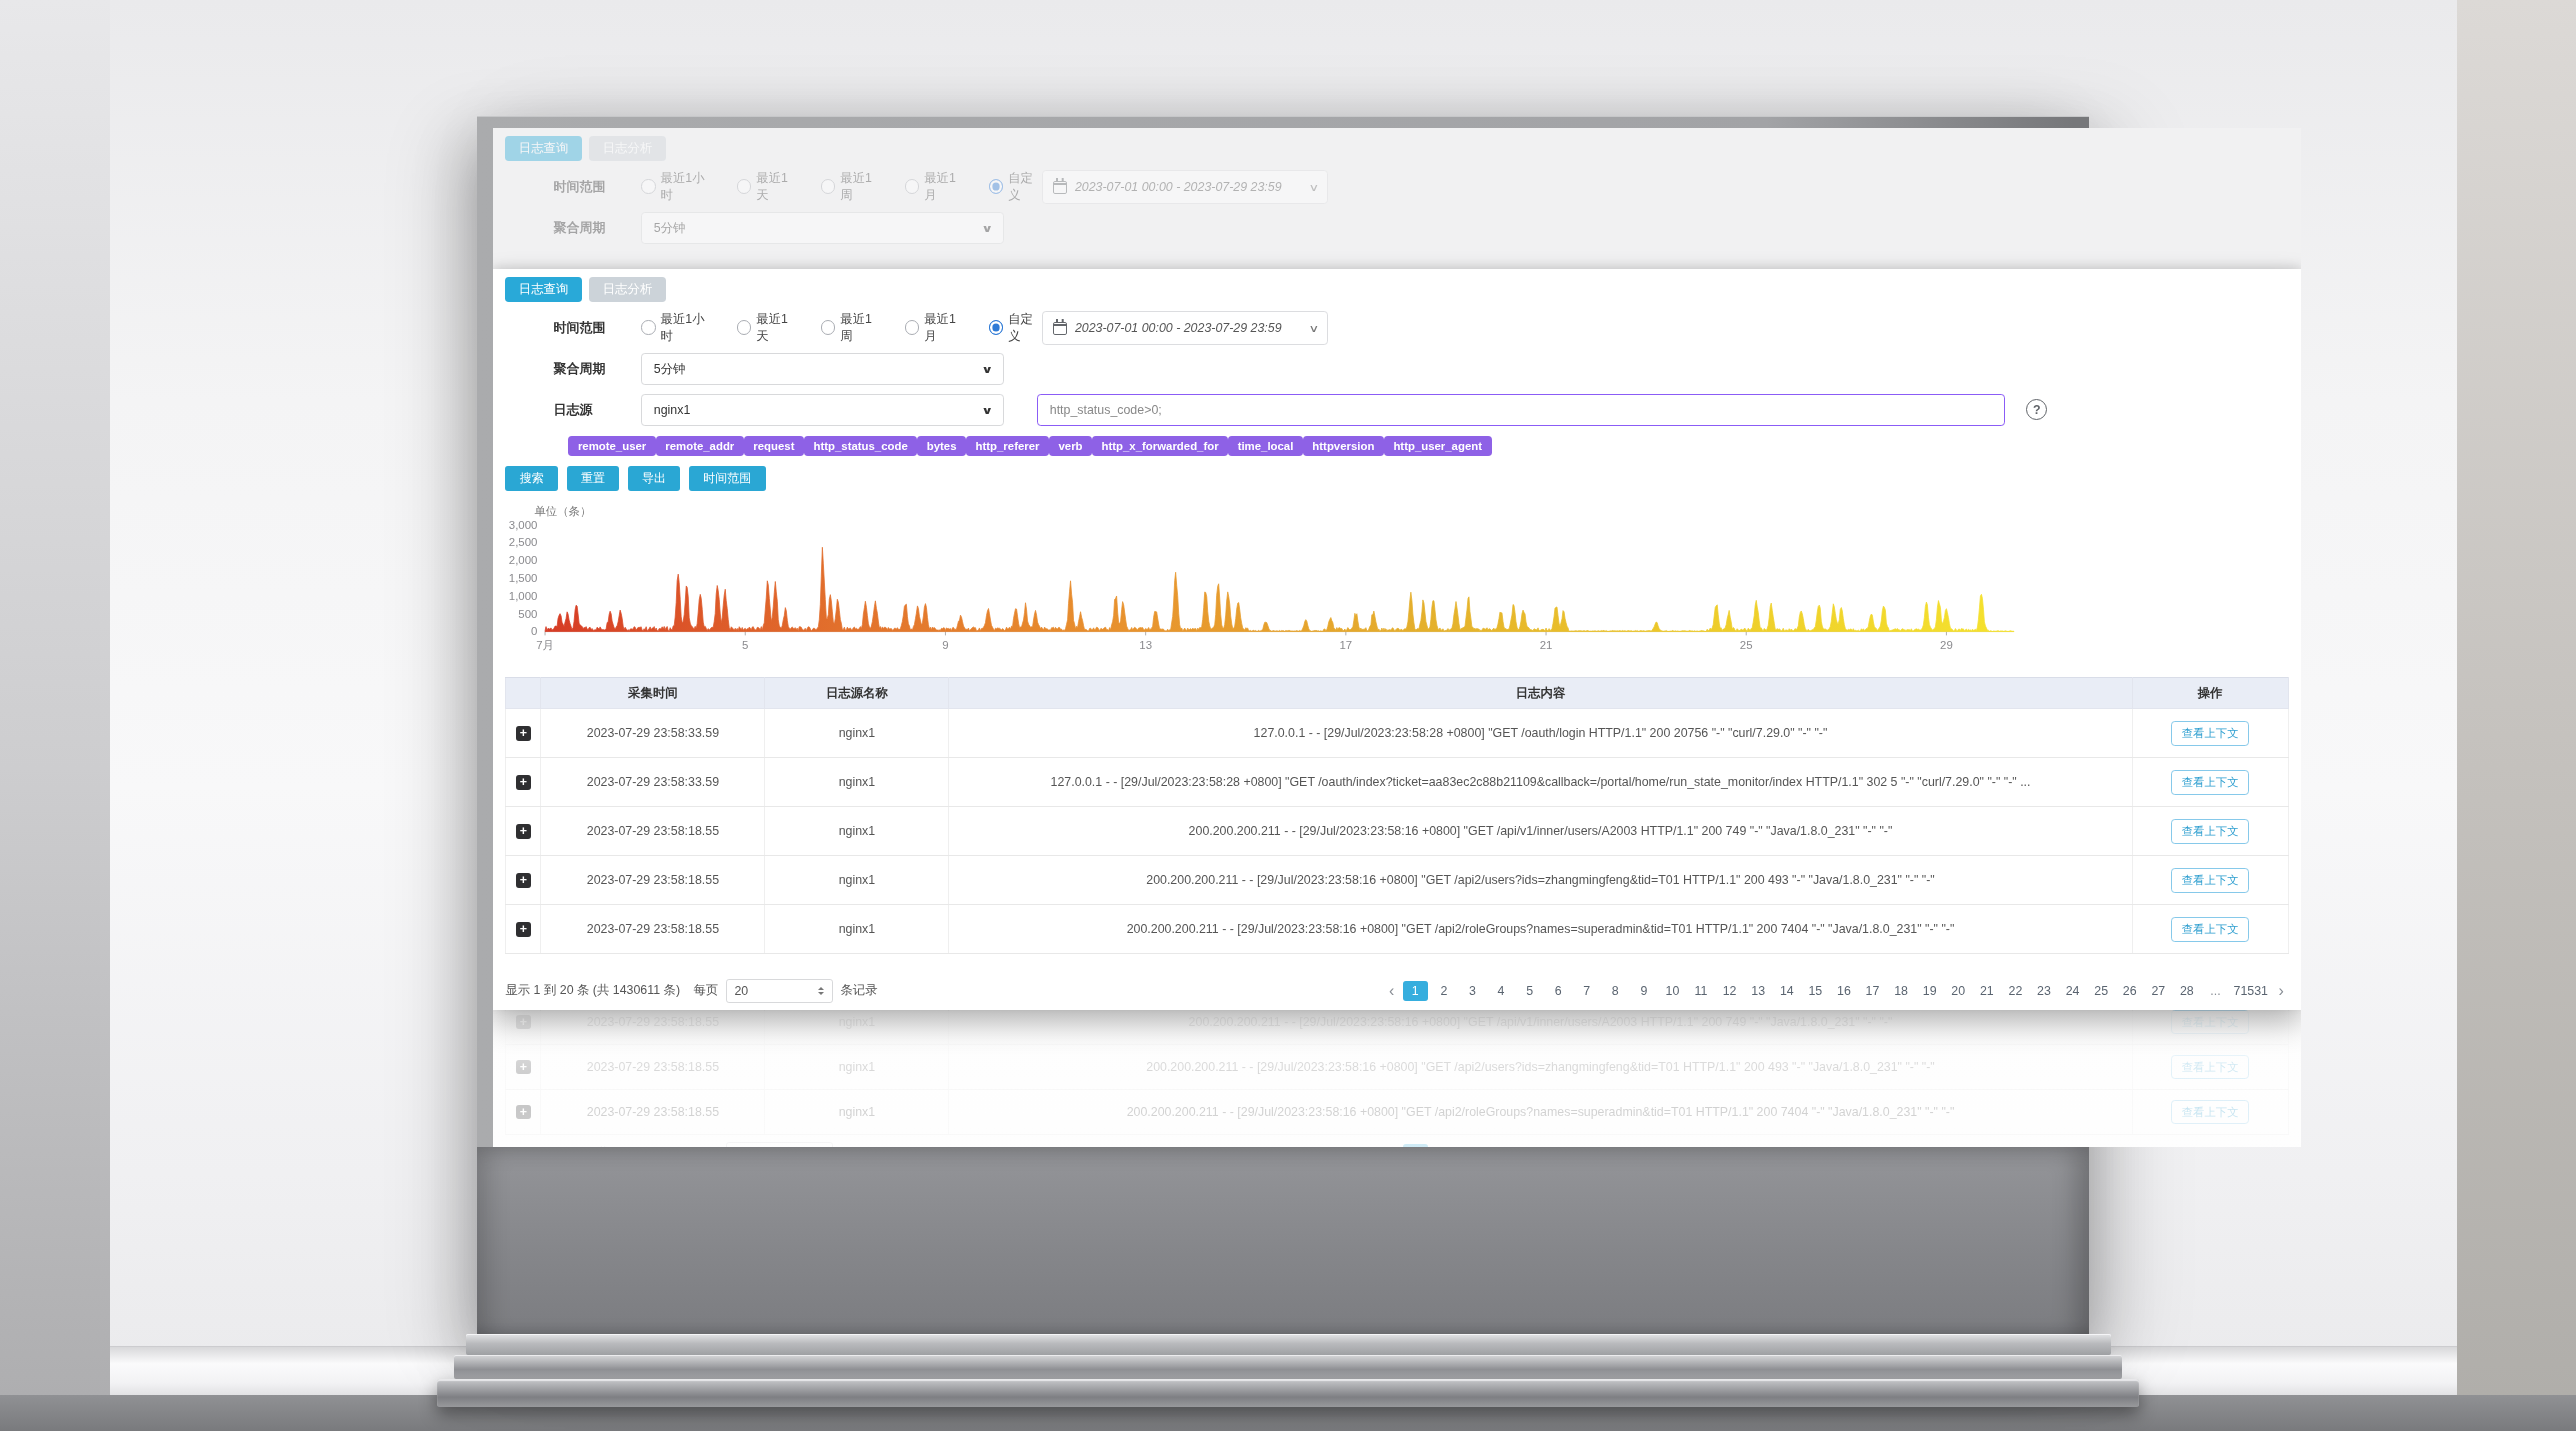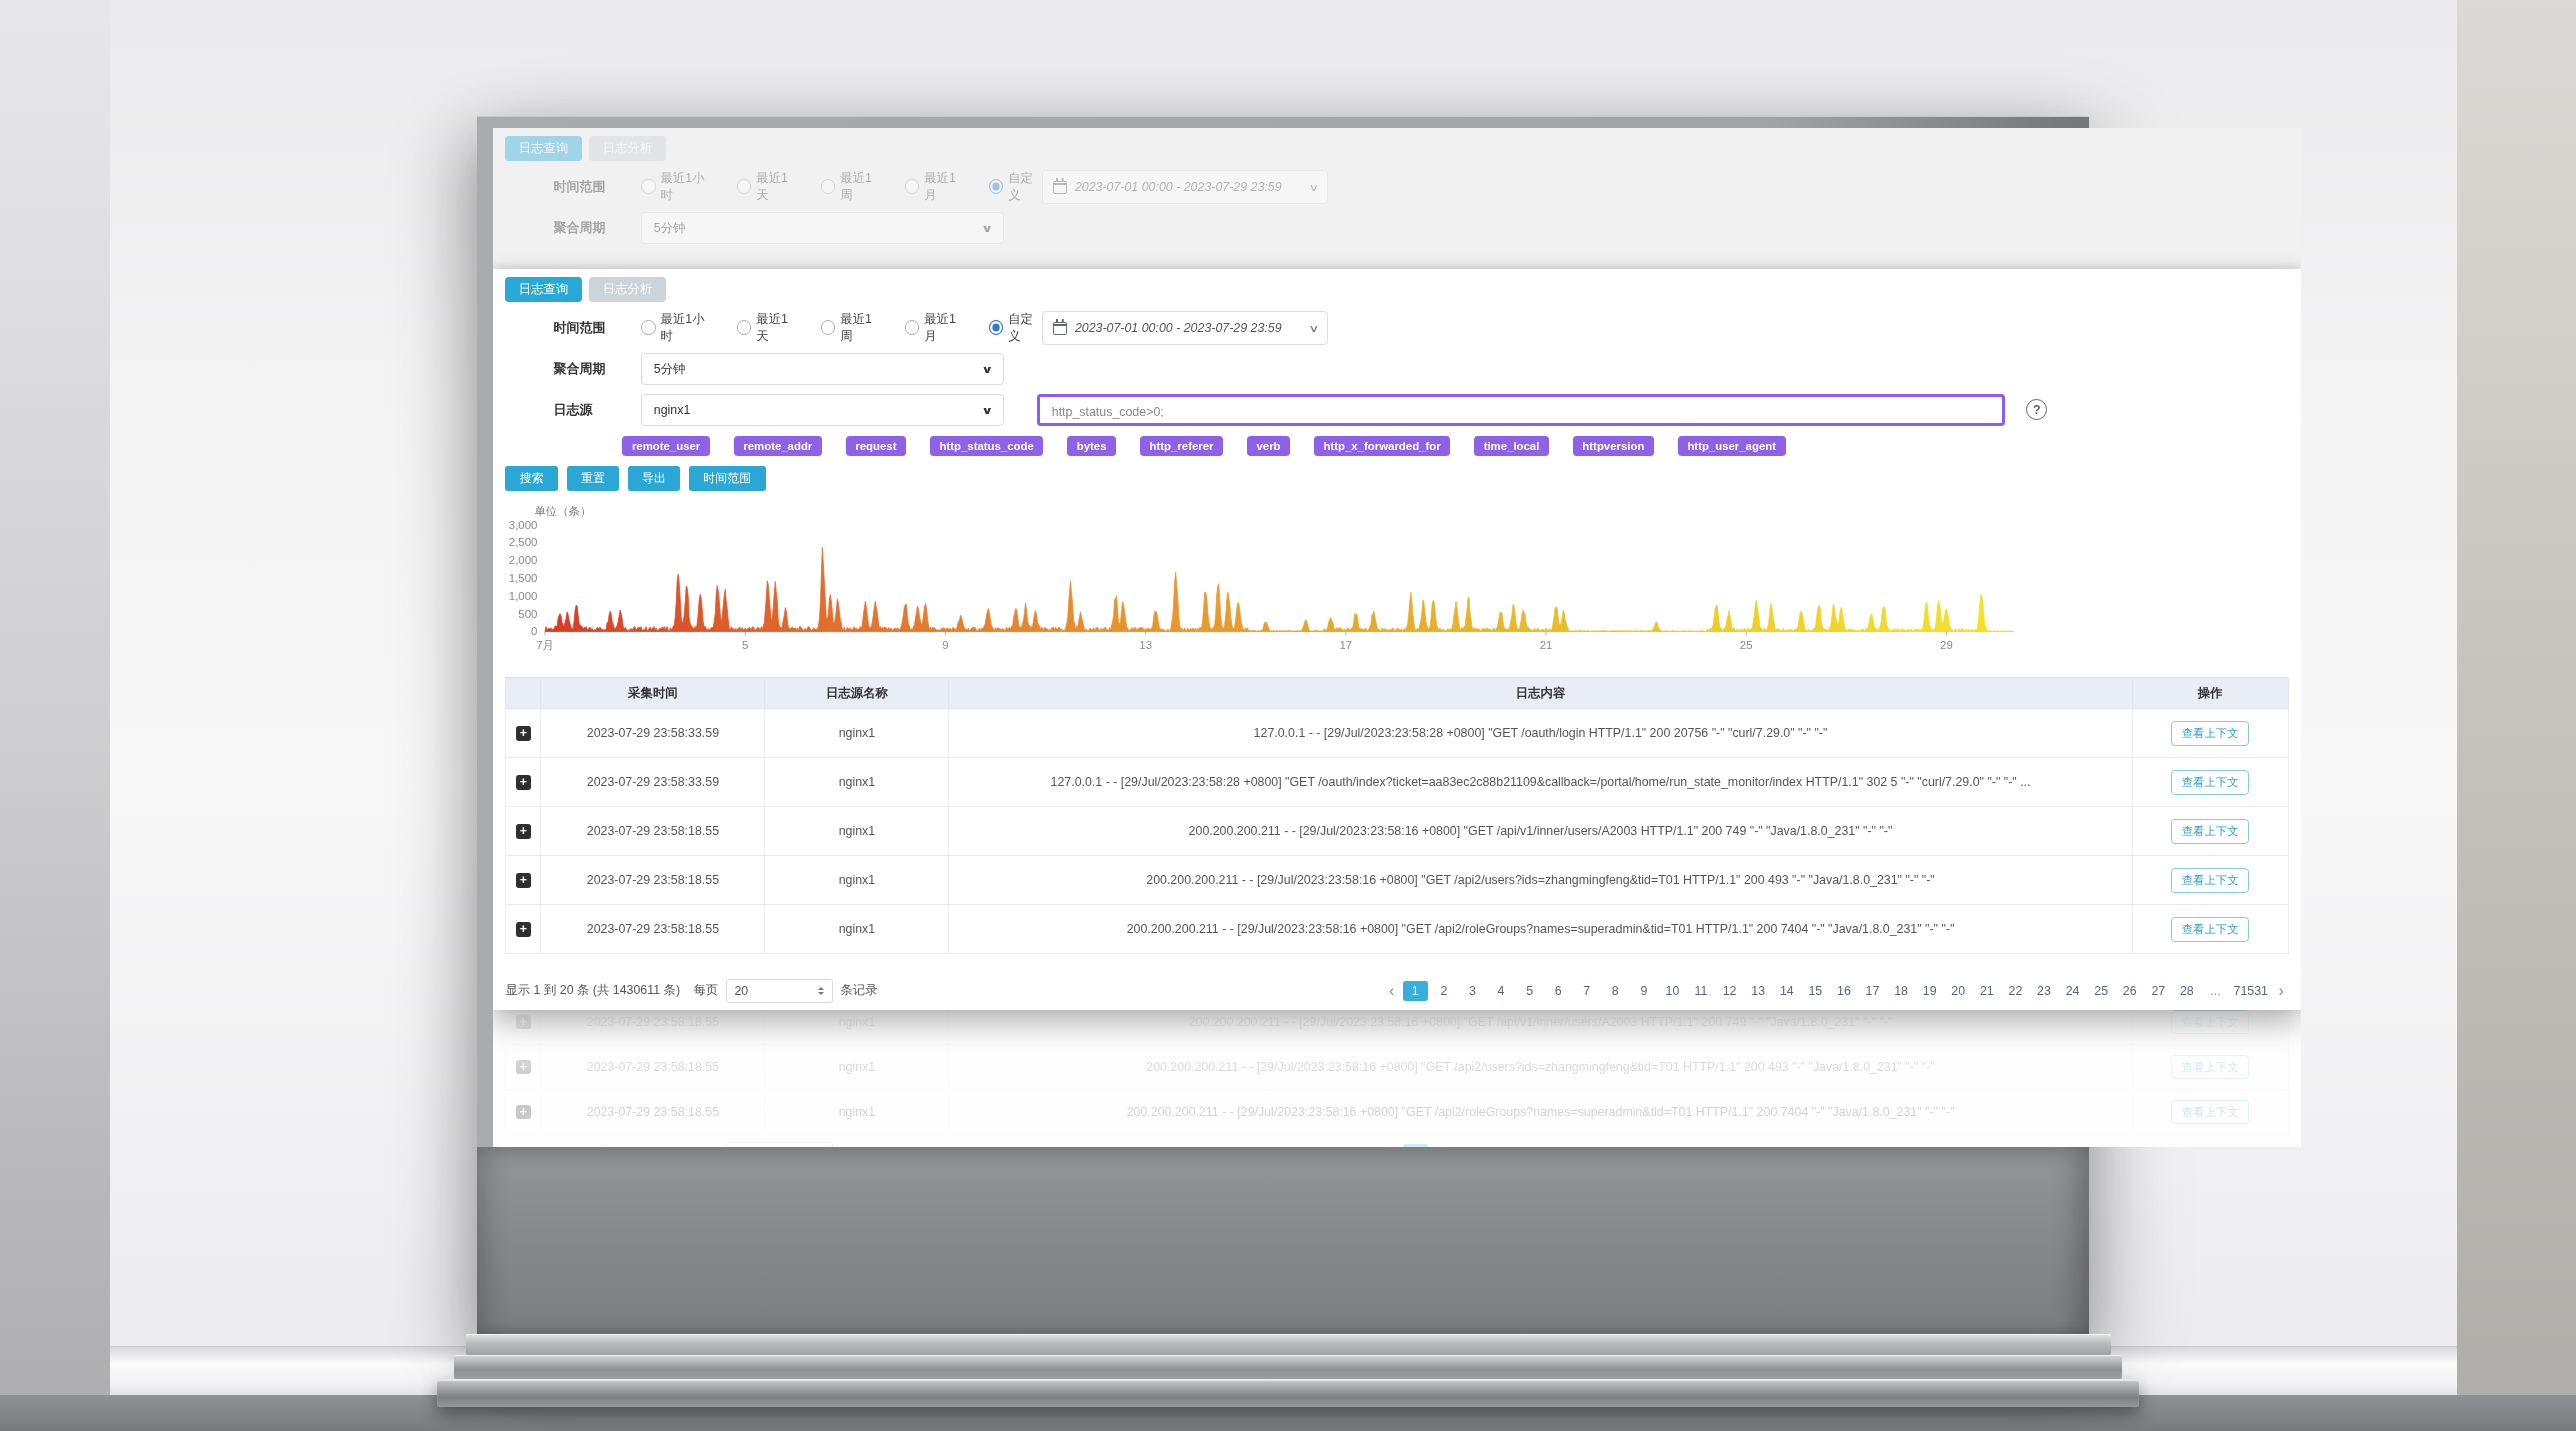--- a/index.html
+++ b/index.html
@@ -47,25 +47,25 @@
     background:#fff;padding:0 9.5px;box-sizing:border-box;gap:7.6px;font-size:12.4px;color:#555;}
   .dateinput .grow{flex:1;font-style:italic;}
   .cal{width:12.4px;height:11.4px;border:1.4px solid #63666b;border-radius:1.9px;position:relative;flex:none;margin-top:1.9px;}
   .cal::before{content:"";position:absolute;top:1.4px;left:0;right:0;height:1.4px;background:#63666b;}
   .cal::after{content:"";position:absolute;top:-3.8px;left:1.9px;width:1.9px;height:2.9px;background:#63666b;box-shadow:5.7px 0 #63666b;}
   .chev{font-size:10.5px;color:#777;transform:scaleX(1.4);flex:none;}
   .select{display:flex;align-items:center;width:363px;height:32px;border:1px solid #d8d9db;border-radius:3.8px;
     background:#fff;padding:0 11.4px;box-sizing:border-box;font-size:12.4px;color:#333;}
   .select .grow{flex:1;}
   .select .chev{color:#333;font-weight:bold;}
-  .textinput{margin-left:33px;width:968px;height:32px;border:3px solid #8b5cf6;border-radius:3.8px;background:#fff;
+  .textinput{margin-left:33px;width:968px;height:32px;border:1px solid #8b5cf6;border-radius:3.8px;background:#fff;
     padding:0 11.4px;box-sizing:border-box;font-size:12.4px;color:#888;line-height:30.5px;white-space:nowrap;overflow:hidden;}
   .help{margin-left:21px;width:19px;height:19px;border:1.4px solid #5f6368;border-radius:50%;color:#5f6368;
     font-size:12.4px;font-weight:bold;display:flex;align-items:center;justify-content:center;}
-  .tags{display:flex;gap:24px;margin-left:117px;margin-top:10.5px;flex-wrap:nowrap;}
+  .tags{display:flex;gap:0;margin-left:63px;margin-top:10.5px;flex-wrap:nowrap;}
   .tag{background:#8e61e6;color:#fff;font-size:11.4px;font-weight:bold;padding:3.8px 9.5px;border-radius:3.8px;white-space:nowrap;}
   .btnrow{display:flex;gap:8.6px;margin-top:10px;}
   .btn{background:#2aa7d4;color:#fff;font-size:12px;padding:0 14.3px;height:25px;line-height:25px;border-radius:2.9px;border:none;}
   
   .chartwrap{margin-top:13px;position:relative;}
   .unit{font-size:11.4px;color:#777;margin-left:29px;}
   
   table.logs{width:100%;border-collapse:collapse;margin-top:9.5px;font-size:12.4px;table-layout:fixed;padding-left:24px;}
   table.logs th{background:#e9edf6;color:#333;font-weight:bold;height:28px;border:1px solid #e2e5ee;border-top:1px solid #d9dde8;}
   table.logs td{height:46px;border-bottom:1px solid #e8e8e8;border-right:1px solid #efefef;border-left:1px solid #efefef;

